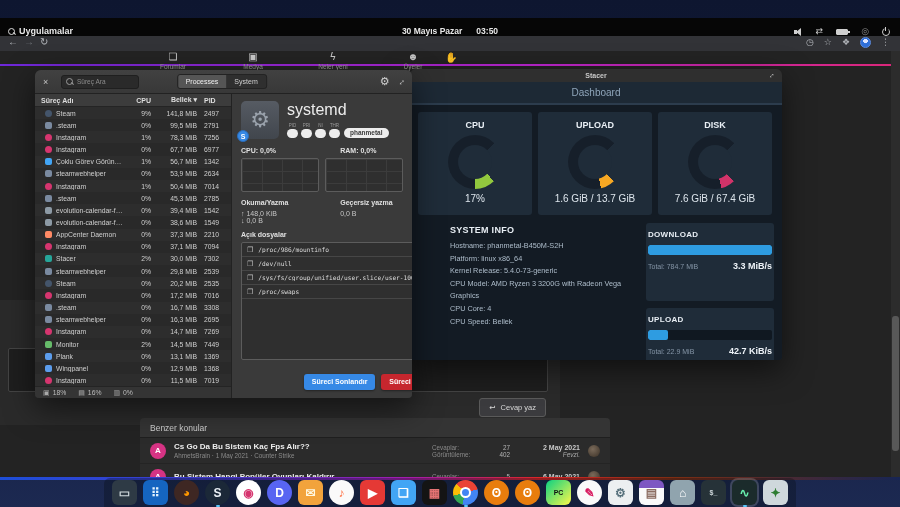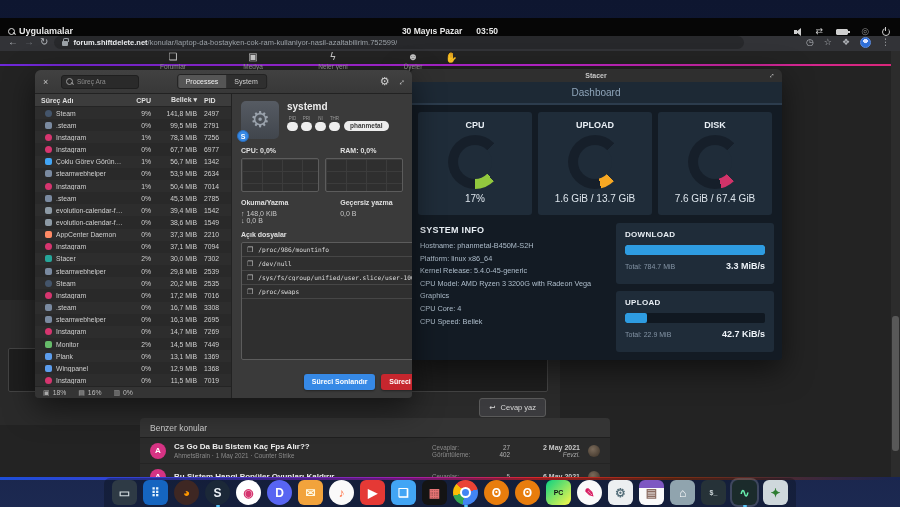--- a/index.html
+++ b/index.html
@@ -114,21 +114,21 @@
     color:#bdbdbd; font-size:6.8px; }
   .m-status .sicon { font-size:7px; color:#a9a9a9; margin-right:3px; }
 
   
   .m-detail { flex:1; background:#3a3a3a; padding:7px 9px; display:flex; flex-direction:column; font-size:7px; color:#cfcfcf; position:relative; }
   .d-head { display:flex; gap:8px; }
   .d-appicon { width:38px; height:38px; border-radius:5px; background:linear-gradient(#565b63,#41464d); position:relative; flex:none;
     display:flex; align-items:center; justify-content:center; color:#9aa2ac; font-size:22px; }
   .d-badge { position:absolute; left:-4px; bottom:-3px; width:12px; height:12px; border-radius:50%; background:#3689e6; color:#fff;
     font-size:7px; font-weight:bold; display:flex; align-items:center; justify-content:center; border:1px solid #2b6cb8; }
-  .d-title { color:#ececec; font-size:10px; font-weight:bold; }
+  .d-title { color:#ececec; font-size:16px; font-weight:normal; }
   .d-pills { display:flex; gap:4px; margin-top:4px; align-items:flex-end; }
   .d-pill-grp { display:flex; flex-direction:column; align-items:center; }
   .d-pill-label { font-size:4.5px; color:#9a9a9a; margin-bottom:1px; }
   .d-pill { min-width:11px; height:9px; background:#ededed; border-radius:5px; padding:0 3px; color:#444; font-size:5.5px; line-height:9px; text-align:center; }
   .d-userpill { height:10px; background:#ededed; border-radius:6px; padding:0 6px; color:#3a3a3a; font-size:6.5px; font-weight:bold; line-height:10px; align-self:flex-end; }
   .d-graphlabels { display:flex; margin-top:8px; }
   .d-graphlabels span { width:50%; font-weight:bold; color:#e0e0e0; }
   .d-graphs { display:flex; gap:6px; margin-top:4px; }
   .d-graph { width:78px; height:34px; background:#2f2f2f; border:1px solid #5c5c5c; border-radius:2px;
     background-image:linear-gradient(#3c3c3c 1px, transparent 1px), linear-gradient(90deg,#3c3c3c 1px, transparent 1px);
@@ -158,26 +158,26 @@
   .s-dashtitle { color:#8fa5ba; font-size:10px; }
   .s-content { flex:1; background:#131b24; padding:7px 8px; }
   .s-gauges { display:flex; gap:6px; }
   .s-card { background:#1f2c39; border-radius:3px; }
   .g-card { width:114px; height:103px; display:flex; flex-direction:column; align-items:center; }
   .g-label { color:#e8eef4; font-size:9px; font-weight:bold; margin-top:8px; }
   .gauge { position:relative; width:54px; height:54px; border-radius:50%; margin-top:5px;
     background:conic-gradient(from 135deg, var(--c) 0 var(--deg), #161f2a var(--deg) 270deg, transparent 270deg 360deg); }
   .gauge::after { content:''; position:absolute; inset:10px; border-radius:50%; background:#1f2c39; }
   .g-value { color:#dde5ec; font-size:10px; margin-top:4px; }
-  .s-bottom { display:flex; gap:8px; margin-top:8px; }
+  .s-bottom { display:flex; gap:8px; margin-top:8px;margin-left:30px; }
   .sysinfo { width:190px; flex:none; padding:2px 0 0 2px; }
   .sysinfo h3 { color:#e8eef4; font-size:9px; margin-bottom:5px; letter-spacing:.3px; }
   .sysinfo .line { color:#aebdcb; font-size:7.3px; line-height:12.6px; }
   .netcol { flex:1; display:flex; flex-direction:column; gap:7px; }
-  .net-card { height:61px; padding:7px 9px; }
+  .net-card { height:78px; padding:7px 2px; }
   .net-title { color:#e8eef4; font-size:8px; font-weight:bold; letter-spacing:.3px; }
   .net-track { height:10px; background:#101821; border-radius:2px; margin-top:6px; overflow:hidden; }
   .net-fill { height:100%; border-radius:2px; }
   .net-row { display:flex; justify-content:space-between; align-items:baseline; margin-top:6px; }
   .net-total { color:#8494a5; font-size:7px; }
   .net-speed { color:#eef3f8; font-size:9px; font-weight:bold; }
 
   
   .dock { position:absolute; left:50%; transform:translateX(-50%); bottom:0; height:29px; z-index:50;
     display:flex; align-items:flex-end; gap:6px; padding:2px 8px; background:rgba(10,14,24,.35); border-radius:6px 6px 0 0; }
@@ -222,24 +222,20 @@
         <span class="favicon"></span>
         <span class="tab-title">Yardım - Laptop Da Boştayken</span>
         <span class="tabx">×</span>
       </div>
       <span class="newtab">+</span>
     </div>
     <div class="toolbar">
       <span class="navbtn">←</span>
       <span class="navbtn dim">→</span>
       <span class="navbtn">↻</span>
-      <div class="addrbar">
-        <span class="lock"></span>
-        <span class="url"><b>forum.shiftdelete.net</b><span>/konular/laptop-da-bostayken-cok-ram-kullaniyor-nasil-azaltabilirim.752599/</span></span>
-      </div>
       <div class="tb-icons">
         <span class="tbi">◷</span>
         <span class="tbi">☆</span>
         <span class="tbi">❖</span>
         <span class="avatar-chrome"></span>
         <span class="tbi">⋮</span>
       </div>
     </div>
 
     <div class="pageaccent"></div>
@@ -370,21 +366,21 @@
       <div class="s-bottom">
         <div class="sysinfo">
           <h3>SYSTEM INFO</h3>
           <div>
 
               <div class="line">Hostname: phanmetal-B450M-S2H</div>
 
               <div class="line">Platform: linux x86_64</div>
 
 
-              <div class="line">Kernel Release: 5.4.0-45-generic</div>
+              <div class="line">Kernel Release: 5.4.0-73-generic</div>
 
               <div class="line">CPU Model: AMD Ryzen 3 3200G with Radeon Vega Graphics</div>
 
               <div class="line">CPU Core: 4</div>
 
               <div class="line">CPU Speed: Bellek</div>
             </div>
         </div>
         <div class="netcol">
           <div class="s-card net-card">

